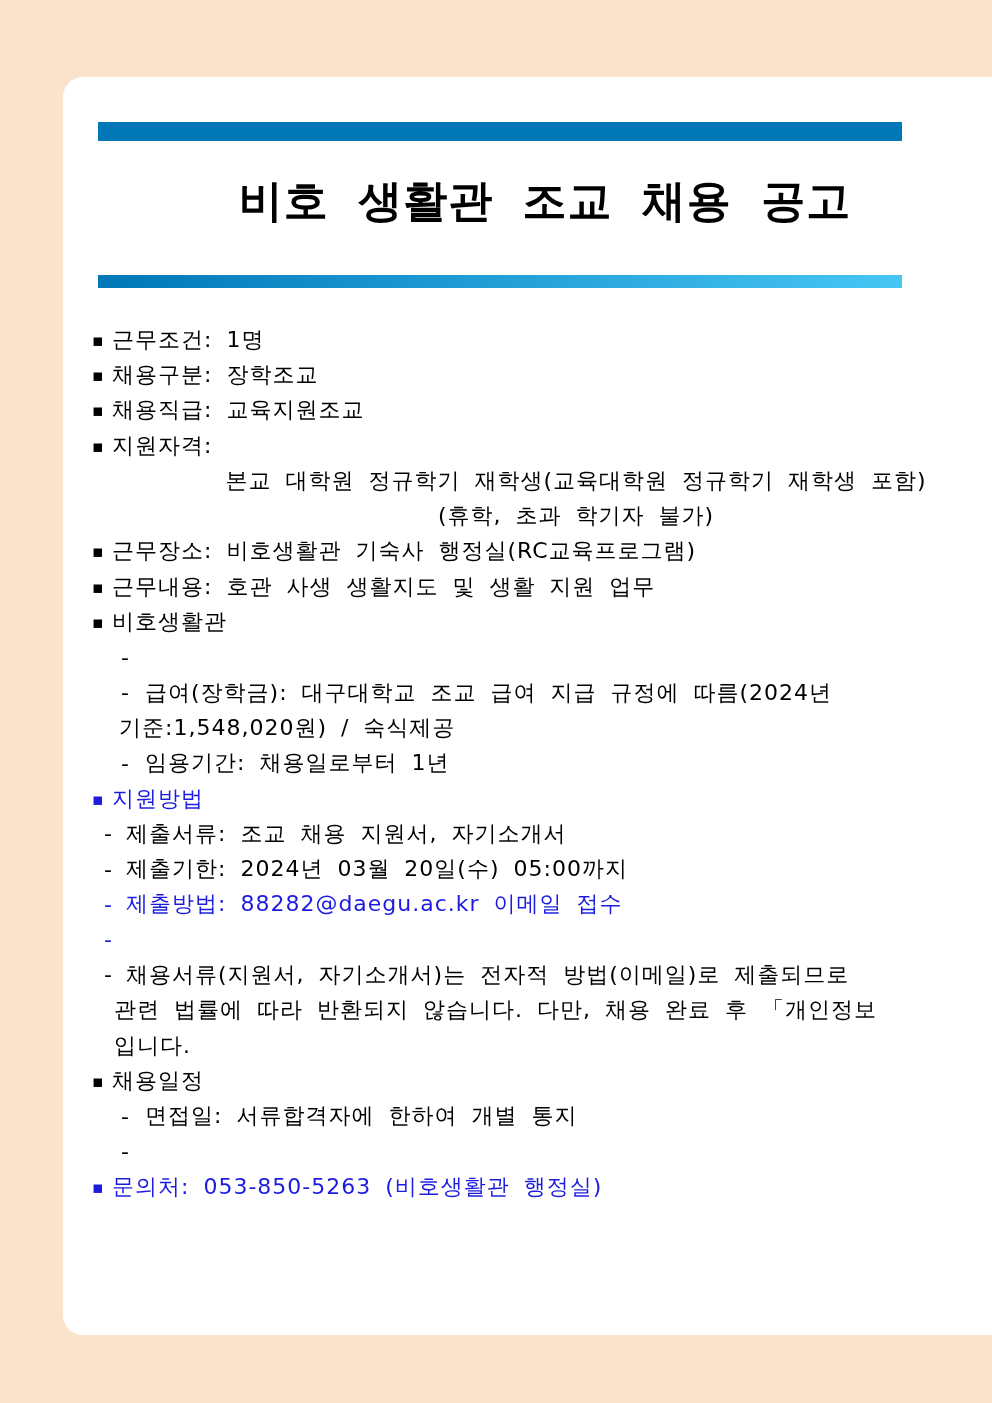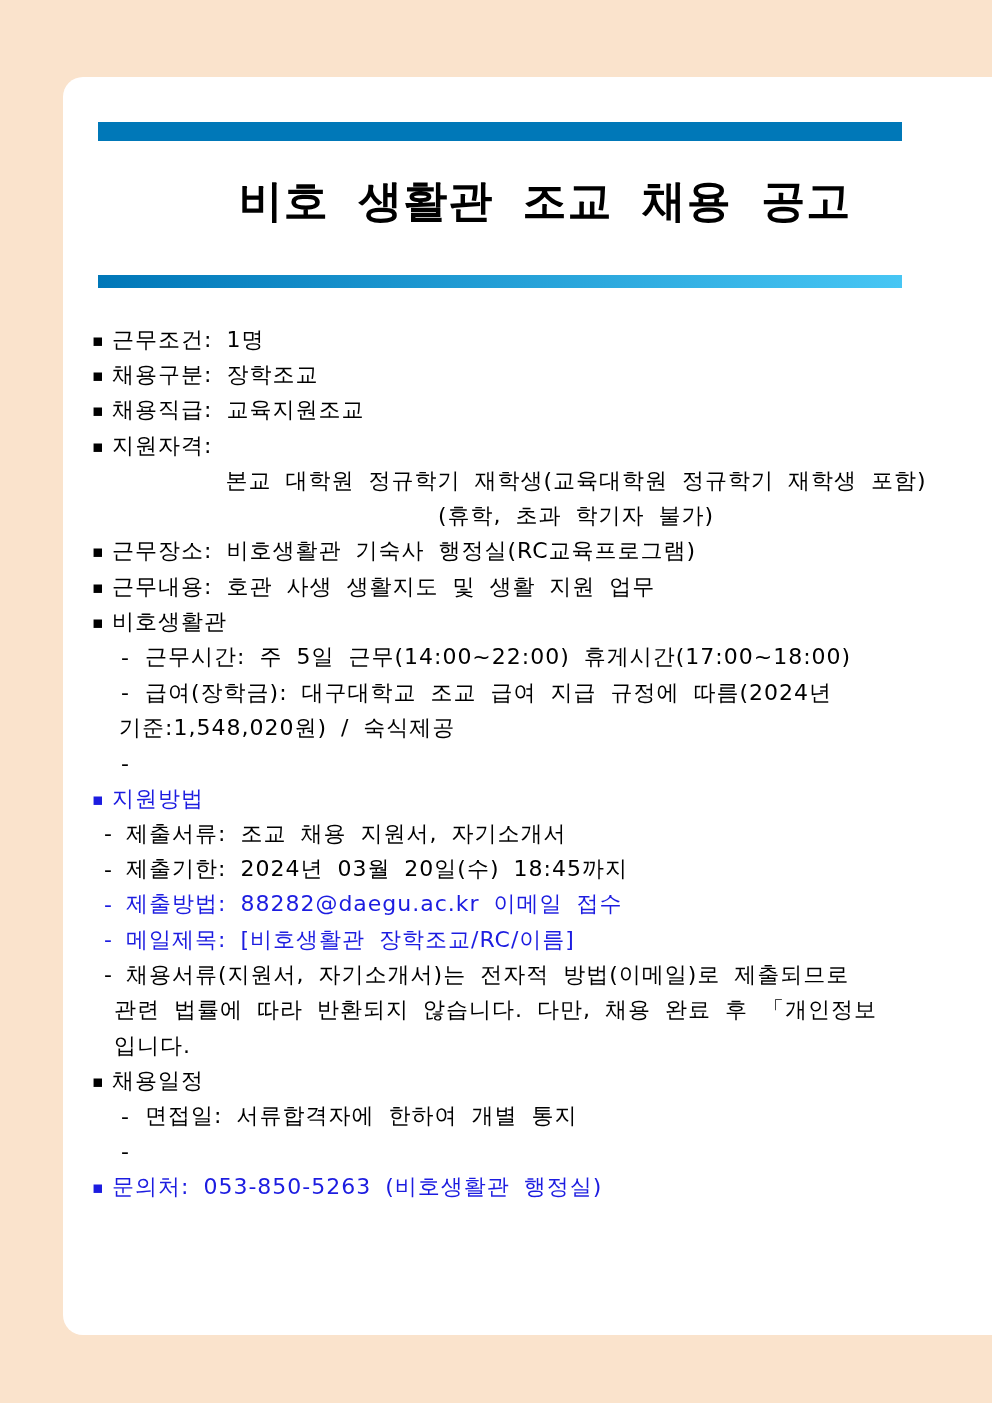--- a/index.html
+++ b/index.html
@@ -119,51 +119,50 @@
       <div class="line b1">
         <span class="marker">▪</span>
         <span class="text">근무내용: 호관 사생 생활지도 및 생활 지원 업무</span>
       </div>
       <div class="line b1">
         <span class="marker">▪</span>
         <span class="text">비호생활관</span>
       </div>
       <div class="line d2">
         <span class="marker">-</span>
-        <span class="text">근무시간: 주 5일 근무(14:00~22:00) 휴게시간(17:00~18:00)</span>
       </div>
       <div class="line d2">
         <span class="marker">-</span>
         <span class="text">급여(장학금): 대구대학교 조교 급여 지급 규정에 따름(2024년</span>
       </div>
       <div class="line c2">
         <span class="text">기준:1,548,020원) / 숙식제공</span>
       </div>
       <div class="line d2">
         <span class="marker">-</span>
+        <span class="text">임용기간: 채용일로부터 1년</span>
       </div>
       <div class="line b1 blue">
         <span class="marker">▪</span>
         <span class="text">지원방법</span>
       </div>
       <div class="line d1">
         <span class="marker">-</span>
         <span class="text">제출서류: 조교 채용 지원서, 자기소개서</span>
       </div>
       <div class="line d1">
         <span class="marker">-</span>
-        <span class="text">제출기한: 2024년 03월 20일(수) 18:45까지</span>
+        <span class="text">제출기한: 2024년 03월 20일(수) 05:00까지</span>
       </div>
       <div class="line d1 blue">
         <span class="marker">-</span>
         <span class="text">제출방법: 88282@daegu.ac.kr 이메일 접수</span>
       </div>
       <div class="line d1 blue">
         <span class="marker">-</span>
-        <span class="text">메일제목: [비호생활관 장학조교/RC/이름]</span>
       </div>
       <div class="line d1">
         <span class="marker">-</span>
         <span class="text">채용서류(지원서, 자기소개서)는 전자적 방법(이메일)로 제출되므로</span>
       </div>
       <div class="line c3">
         <span class="text">관련 법률에 따라 반환되지 않습니다. 다만, 채용 완료 후 「개인정보</span>
       </div>
       <div class="line c3">
         <span class="text">입니다.</span>

